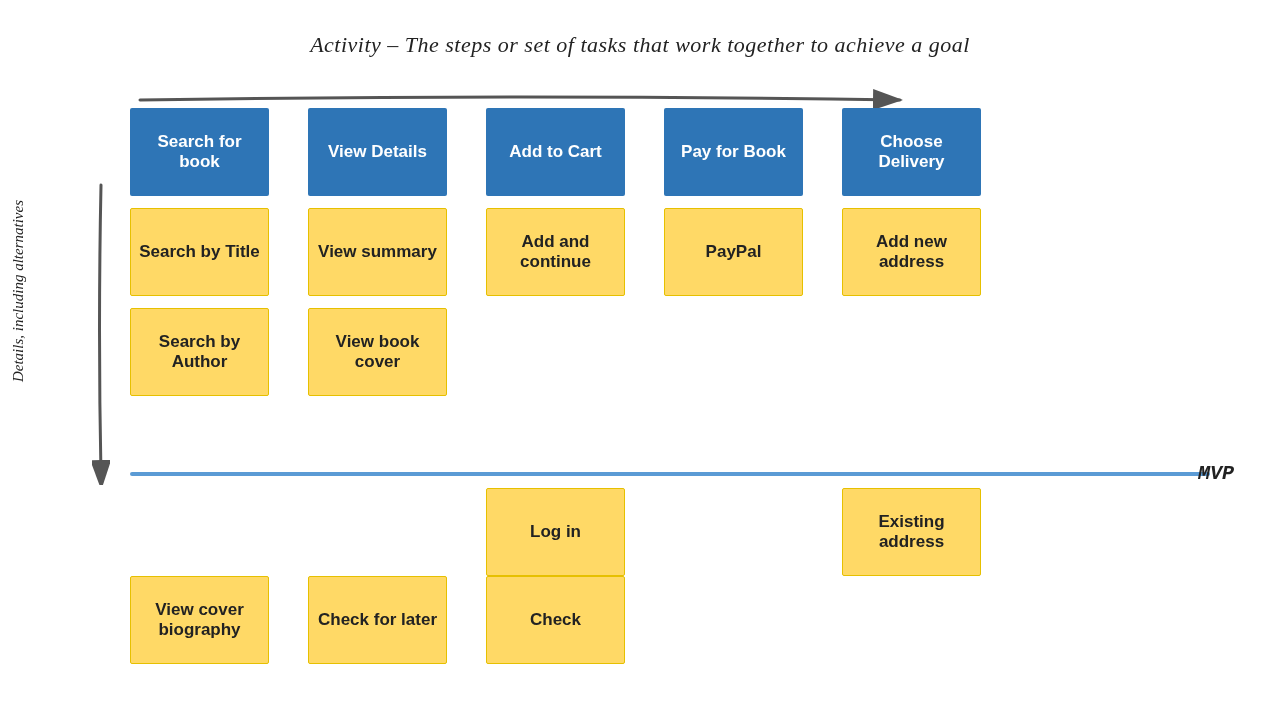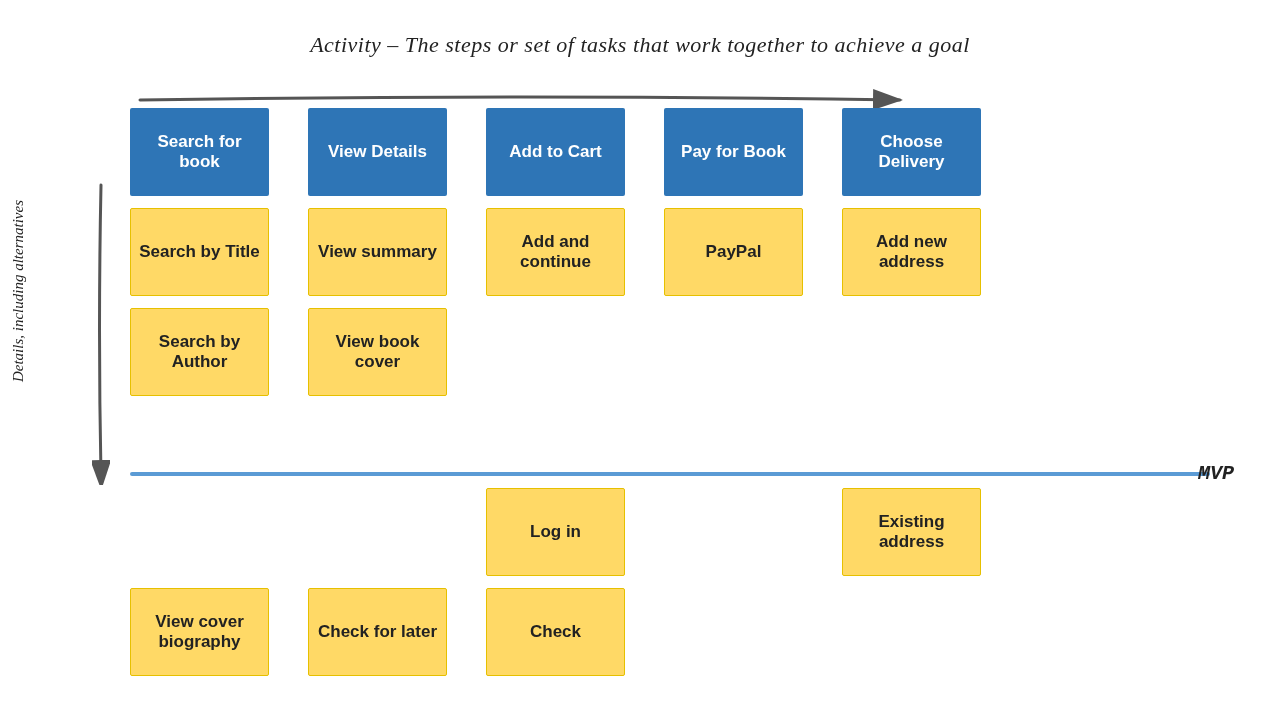--- a/index.html
+++ b/index.html
@@ -123,21 +123,21 @@
     }
 
     
     .grid-below {
       position: absolute;
       top: 488px;
       left: 130px;
       display: grid;
       grid-template-columns: repeat(5, 160px);
       grid-template-rows: auto;
-      gap: 12px 18px;
+      gap: 0 18px;
     }
   </style>
 </head>
 <body>
 
 <div class="title">Activity – The steps or set of tasks that work together to achieve a goal</div>
 
 <svg class="top-arrow" viewBox="0 0 780 22">
   <defs>
     <marker id="arrowhead" markerWidth="10" markerHeight="7" refX="9" refY="3.5" orient="auto">

